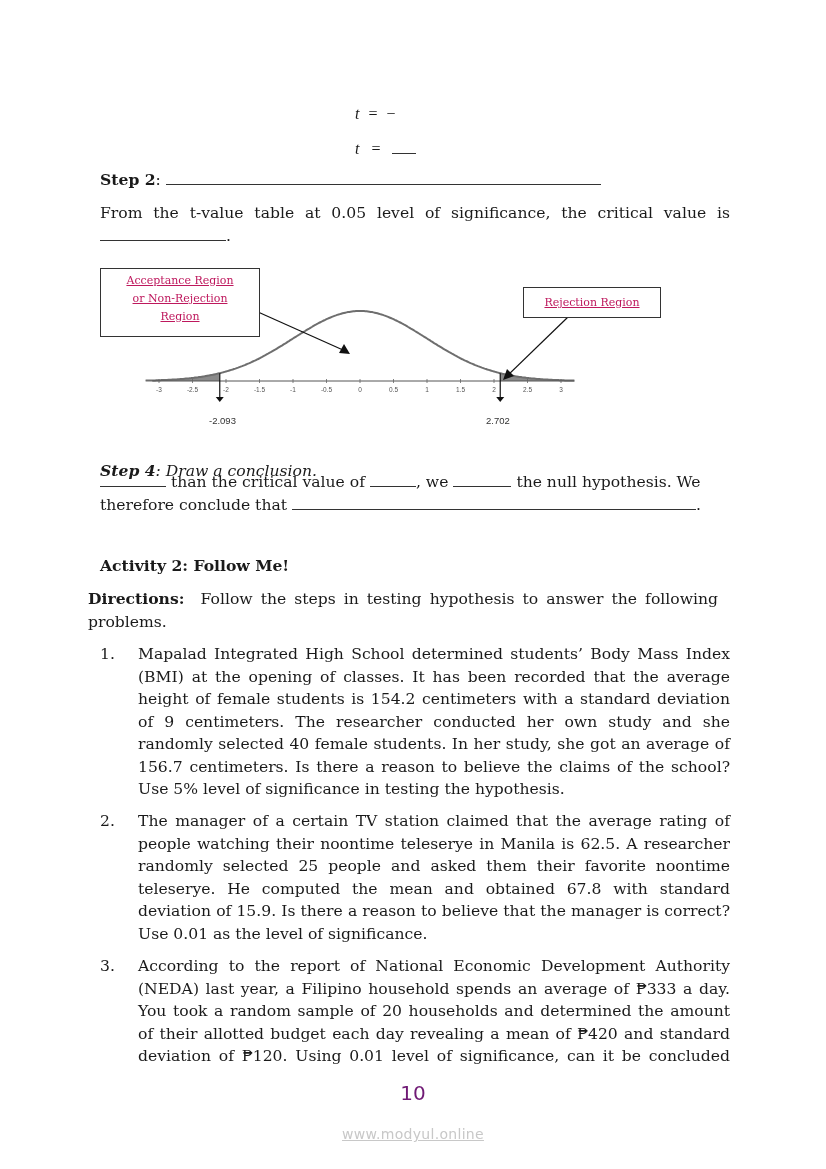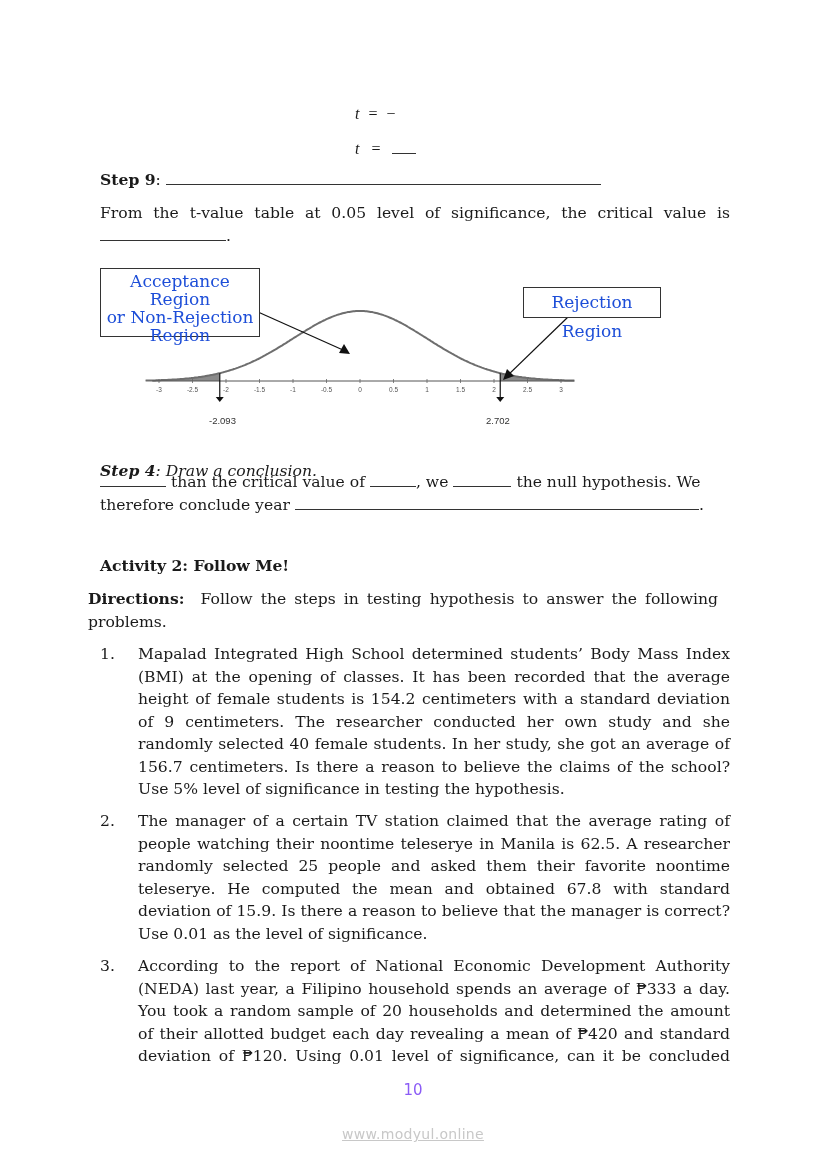--- a/index.html
+++ b/index.html
@@ -9,41 +9,41 @@
   .txt { font-size: 15.6px; line-height: 22.5px; }
   .just { text-align: justify; text-align-last: auto; }
   .math { font-family: "Liberation Serif", serif; font-style: italic; font-size: 16px; }
   .math .op { font-style: normal; }
   b, .bold { font-weight: bold; }
   .blank { display: inline-block; border-bottom: 1px solid #333; height: 14px; vertical-align: baseline; }
   .list-item { position: absolute; left: 100px; width: 630px; }
   .list-item .num { position: absolute; left: 0; top: 0; }
   .list-item .body { margin-left: 38px; text-align: justify; }
   .box { position: absolute; border: 1px solid #333; background: #fff;
-         font-family: "DejaVu Serif", serif; font-size: 17px; line-height: 18px; text-align: center; color: #1d4ed8; }
-  .footer-num { font-family: "DejaVu Sans", sans-serif; font-size: 15px; color: #8b5cf6; }
+         font-family: "DejaVu Serif", serif; font-size: 11px; line-height: 18px; text-align: center; color: #be185d; text-decoration: underline; }
+  .footer-num { font-family: "DejaVu Sans", sans-serif; font-size: 20px; color: #701a75; }
   .watermark { font-family: "DejaVu Sans", sans-serif; font-size: 14px; color: #c8c8c8; letter-spacing: 0.3px; text-decoration: underline; }
   svg text { font-family: "Liberation Sans", sans-serif; }
 </style>
 </head>
 <body>
 
 <div class="abs math" style="left:355px; top:105px;">
   <span>t</span>
   <span class="op" style="margin:0 5px;">=</span>
   <span class="op">−</span>
 </div>
 <div class="abs math" style="left:355px; top:140px;">
   <span>t</span>
   <span class="op" style="margin:0 8px;">=</span>
   <span class="blank" style="width:24px; height:12px;"></span>
 </div>
 
 <div class="abs txt" style="left:100px; top:169px;">
-  <b>Step 9</b><span>:</span>
+  <b>Step 2</b><span>:</span>
   <span class="blank" style="width:435px;"></span>
 </div>
 
 <div class="abs txt just" style="left:100px; top:202px; width:630px; text-align-last: justify;">From the t-value table at 0.05 level of significance, the critical value is</div>
 <div class="abs txt" style="left:100px; top:225px;">
   <span class="blank" style="width:126px;"></span><span>.</span>
 </div>
 
 <svg class="abs" style="left:0; top:260px;" width="826" height="175">
   <g id="curve-layer">
@@ -102,21 +102,21 @@
 
 <div class="abs txt" style="left:100px; top:460px;font-style:italic;">
   <b>Step 4</b><span>: Draw a conclusion.</span>
 </div>
 
 <div class="abs txt" style="left:100px; top:471px; width:630px;">
   <div style="display:flex; justify-content:space-between;">
     <span><span class="blank" style="width:66px;"></span>&nbsp;<span>than the critical value of</span>&nbsp;<span class="blank" style="width:46px;"></span><span>, we</span>&nbsp;<span class="blank" style="width:58px;"></span>&nbsp;<span>the null hypothesis. We</span></span>
   </div>
   <div>
-    <span>therefore conclude year</span>
+    <span>therefore conclude that</span>
     <span class="blank" style="width:404px;"></span><span>.</span>
   </div>
 </div>
 
 <div class="abs txt bold" style="left:100px; top:555px;">Activity 2: Follow Me!</div>
 
 <div class="abs txt just" style="left:88px; top:588px; width:630px;">
   <b>Directions:</b>&nbsp;
   <span>Follow the steps in testing hypothesis to answer the following problems.</span>
 </div>

